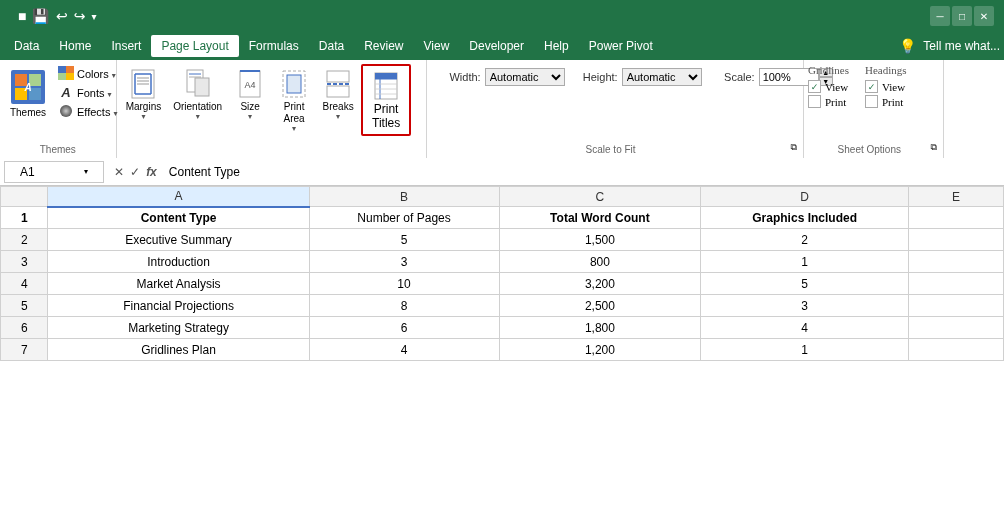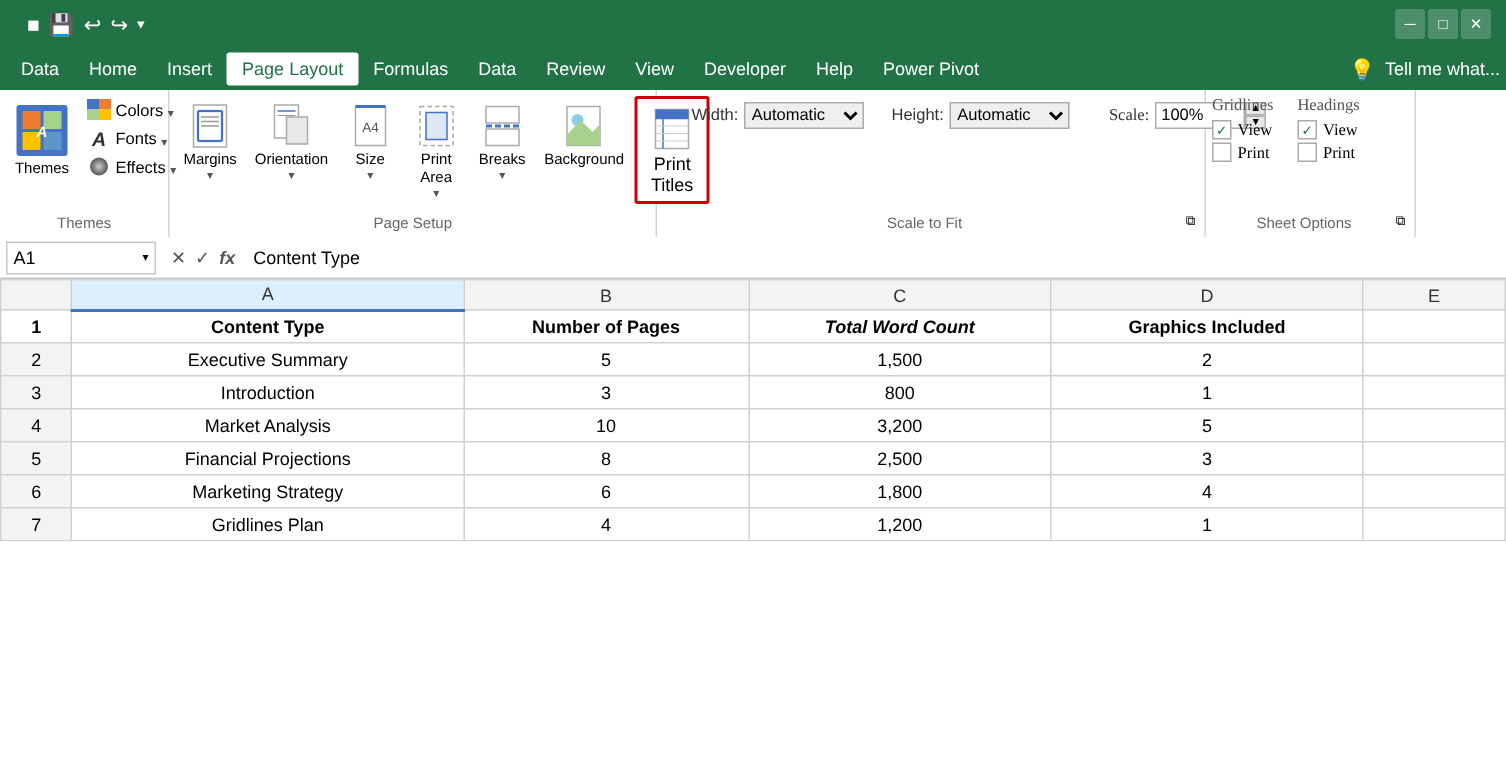--- a/index.html
+++ b/index.html
@@ -51,21 +51,21 @@
     
     .formula-bar {
       height: 28px;
       display: flex;
       align-items: center;
       border-bottom: 1px solid #c8c8c8;
       background: white;
     }
     .name-box {
       width: 100px; height: 22px; border: 1px solid #c8c8c8;
-      display: flex; align-items: center; padding: 0 4px;
+      display: flex; align-items: center; padding: 0 15px;
       font-size: 12px; margin: 0 4px;
     }
     .fx-icons { display: flex; align-items: center; gap: 6px; padding: 0 6px; color: #555; }
     .formula-content { flex: 1; font-size: 12px; padding: 0 6px; }
 
     
     .spreadsheet { overflow: hidden; background: white; }
 
     .row-header-col { width: 40px; }
 
@@ -265,48 +265,37 @@
           <svg width="28" height="32" viewBox="0 0 28 32">
             <rect x="3" y="3" width="22" height="11" fill="white" stroke="#aaa" stroke-width="1"></rect>
             <rect x="3" y="18" width="22" height="11" fill="white" stroke="#aaa" stroke-width="1"></rect>
             <line x1="3" y1="16" x2="25" y2="16" stroke="#4472c4" stroke-width="2" stroke-dasharray="4,2"></line>
           </svg>
         </div>
         <span class="lbl">Breaks</span>
         <span class="dropdown-arrow">▾</span>
       </div>
 
-      <div class="big-btn">
-        <div style="width:32px;height:32px;display:flex;align-items:center;justify-content:center;">
-          <svg width="28" height="32" viewBox="0 0 28 32">
-            <rect x="3" y="3" width="22" height="26" fill="white" stroke="#aaa" stroke-width="1"></rect>
-            <circle cx="10" cy="12" r="4" fill="#87ceeb"></circle>
-            <polygon points="3,22 12,12 20,20 25,15 25,29 3,29" fill="#a9d18e"></polygon>
-          </svg>
-        </div>
-        <span class="lbl">Background</span>
-      </div>
 
       <div class="print-titles-btn">
         <div style="width:32px;height:32px;display:flex;align-items:center;justify-content:center;">
           <svg width="28" height="32" viewBox="0 0 28 32">
             <rect x="3" y="3" width="22" height="26" fill="white" stroke="#aaa" stroke-width="1"></rect>
             <rect x="3" y="3" width="22" height="6" fill="#4472c4"></rect>
             <line x1="3" y1="9" x2="25" y2="9" stroke="#4472c4" stroke-width="1"></line>
             <line x1="8" y1="3" x2="8" y2="29" stroke="#4472c4" stroke-width="1"></line>
             <line x1="3" y1="14" x2="25" y2="14" stroke="#ccc" stroke-width="0.8"></line>
             <line x1="3" y1="19" x2="25" y2="19" stroke="#ccc" stroke-width="0.8"></line>
             <line x1="3" y1="24" x2="25" y2="24" stroke="#ccc" stroke-width="0.8"></line>
           </svg>
         </div>
         <span class="lbl">Print</span>
         <span class="lbl">Titles</span>
       </div>
     </div>
-    <div class="ribbon-section-label">Page Setup</div>
   </div>
 
   <div class="ribbon-section" style="min-width:175px;">
     <div class="ribbon-section-content" style="flex-direction:row;gap:3px;padding-top:4px;">
       <div class="scale-row">
         <span style="width:50px;font-size:11px;text-align:right;color:#333;">Width:</span>
         <div style="display:flex;align-items:center;">
           <select style="font-size:11px;height:18px;border:1px solid #ababab;width:80px;">
             <option>Automatic</option>
           </select>
@@ -314,21 +303,21 @@
       </div>
       <div class="scale-row">
         <span style="width:50px;font-size:11px;text-align:right;color:#333;">Height:</span>
         <div style="display:flex;align-items:center;">
           <select style="font-size:11px;height:18px;border:1px solid #ababab;width:80px;">
             <option>Automatic</option>
           </select>
         </div>
       </div>
       <div class="scale-row">
-        <span style="width:50px;font-size:11px;text-align:right;color:#333;font-family:Liberation Serif, serif;">Scale:</span>
+        <span style="width:50px;font-size:11px;text-align:right;color:#333;">Scale:</span>
         <div style="display:flex;align-items:center;">
           <input type="text" value="100%" style="font-size: 11px; height: 18px; border: 1px solid rgb(171, 171, 171); width: 60px; padding: 0px 3px;">
           <div style="display:flex;flex-direction:column;">
             <div style="width:14px;height:9px;background:#e8e8e8;border:1px solid #aaa;display:flex;align-items:center;justify-content:center;font-size:7px;cursor:pointer;">▲</div>
             <div style="width:14px;height:9px;background:#e8e8e8;border:1px solid #aaa;display:flex;align-items:center;justify-content:center;font-size:7px;cursor:pointer;">▼</div>
           </div>
         </div>
       </div>
     </div>
     <div style="display:flex;align-items:center;justify-content:space-between;width:100%;">
@@ -400,22 +389,22 @@
         <th class="col-c">C</th>
         <th class="col-d">D</th>
         <th class="col-e">E</th>
       </tr>
     </thead>
     <tbody>
 
       <tr class="header-row">
         <td class="row-num">1</td>
         <td style="font-weight:bold;text-align:center;">Content Type</td>
-        <td style="font-weight:bold;text-align:center;">Number of Pages</td>
-        <td style="font-weight:bold;text-align:center;font-style:italic;">Total Word Count</td>
+        <td style="font-weight:normal;text-align:center;">Number of Pages</td>
+        <td style="font-weight:bold;text-align:center;">Total Word Count</td>
         <td style="font-weight:bold;text-align:center;">Graphics Included</td>
         <td></td>
       </tr>
 
       <tr class="data-row">
         <td class="row-num">2</td>
         <td>Executive Summary</td>
         <td>5</td>
         <td>1,500</td>
         <td>2</td>

